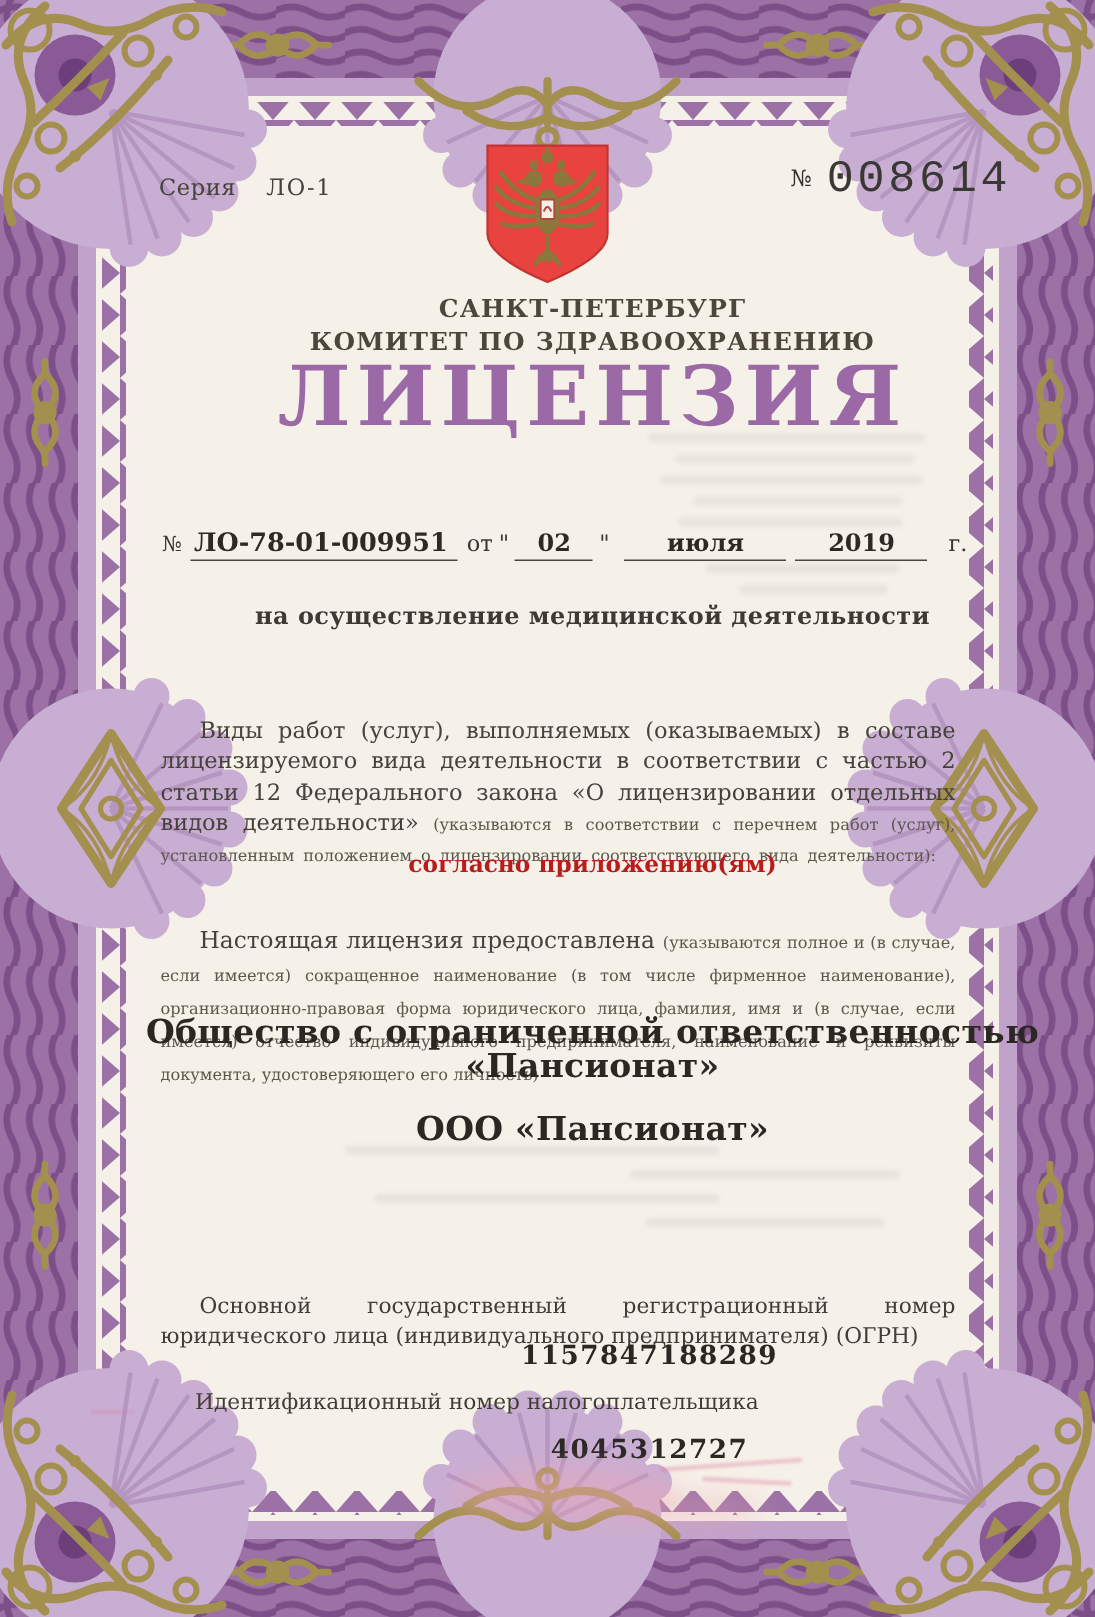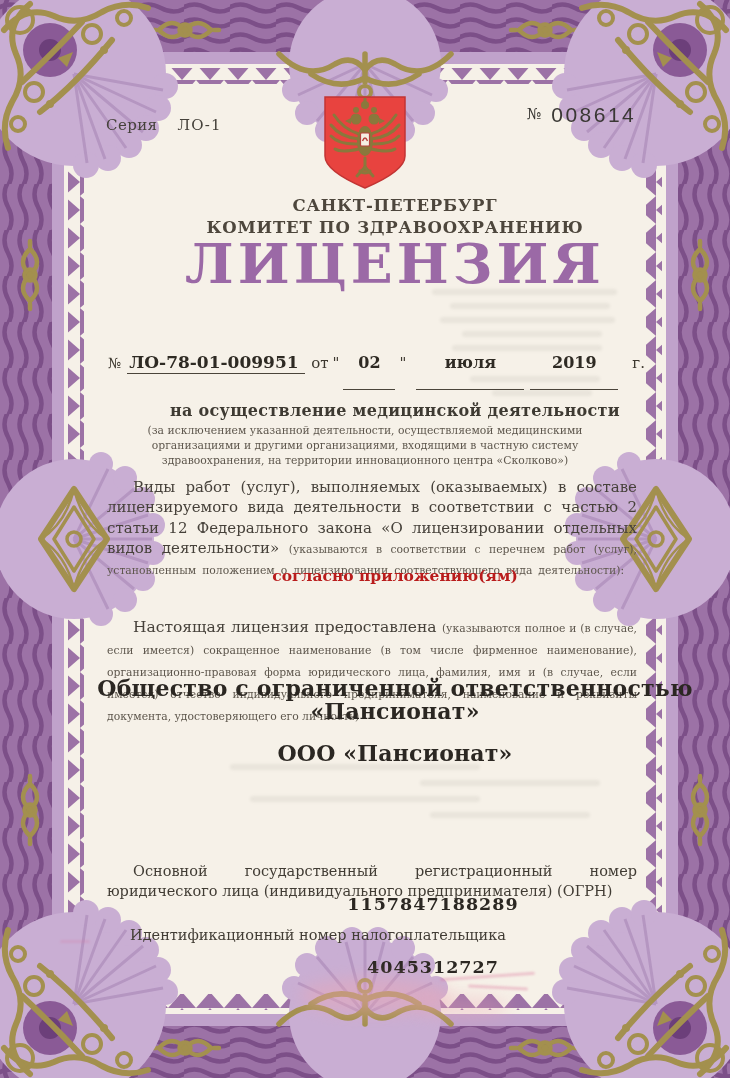--- a/index.html
+++ b/index.html
@@ -13,36 +13,36 @@
   .content{position:absolute;inset:0;z-index:2;}
   .stamps{position:absolute;inset:0;z-index:3;pointer-events:none;}
 
   .abs{position:absolute;}
   .ctr{left:0;width:100%;text-align:center;margin-left:30px;}
 
   .series{left:106px;top:116px;font-size:15px;color:var(--ink,#45413a);letter-spacing:.4px;}
   .series .val{margin-left:20px;letter-spacing:1.2px;}
   .blank-no{left:527px;top:103px;color:#34322e;white-space:nowrap;}
   .blank-no .sign{font-size:15px;vertical-align:3px;margin-right:10px;}
-  .blank-no .digits{font-family:Liberation Sans, sans-serif;font-size:21px;letter-spacing:2.5px;color:#3a3834;}
+  .blank-no .digits{font-family:Liberation Mono, monospace;font-size:30px;letter-spacing:2.5px;color:#3a3834;}
 
   .coat{left:322px;top:94px;width:86px;height:98px;}
 
   .authority{font-weight:bold;font-size:16.5px;color:#4d463c;letter-spacing:.8px;}
   .authority.l1{top:196px;}
   .authority.l2{top:218px;}
 
   .doc-title{top:234px;font-weight:bold;font-size:55px;line-height:1.1;color:var(--title,#9b69a6);letter-spacing:4px;}
 
   .num-row{left:108px;right:85px;top:352px;display:flex;justify-content:space-between;align-items:baseline;font-size:15px;color:#3d382f;white-space:nowrap;}
   .lic-sign{font-size:14px;margin-right:6px;}
   .lic-number{font-weight:bold;font-size:17px;color:#2e2a23;border-bottom:1.5px solid #4a443a;padding:0 6px 1px 2px;}
   .date-grp span{display:inline-block;}
   .q{margin:0 4px;color:#3d382f;}
-  .ul{border-bottom:1.5px solid #4a443a;font-weight:bold;font-size:16px;color:#2e2a23;text-align:center;padding-bottom:17px;}
+  .ul{border-bottom:1.5px solid #4a443a;font-weight:bold;font-size:16px;color:#2e2a23;text-align:center;padding-bottom:2px;}
   .ul.day{min-width:52px;}
   .ul.month{min-width:108px;margin:0 6px;}
   .ul.year{min-width:88px;margin-right:10px;}
   .era{margin-left:4px;}
 
   .activity-title{top:401px;font-weight:bold;font-size:16px;color:#3e3a32;letter-spacing:.3px;}
   .small{font-size:10.8px;color:#5d564c;}
   .activity-note{top:423px;left:112px;width:506px;text-align:center;line-height:1.4;}
 
   .para{left:107px;width:530px;text-align:justify;color:#46413a;}
@@ -302,21 +302,20 @@
     <div class="abs num-row">
       <span>
         <span class="lic-sign">№</span><span class="lic-number">ЛО-78-01-009951</span>
       </span>
       <span class="date-grp">
         <span>от</span><span class="q">"</span><span class="ul day">02</span><span class="q">"</span><span class="ul month">июля</span><span class="ul year">2019</span><span class="era">г.</span>
       </span>
     </div>
 
     <div class="abs ctr activity-title">на осуществление медицинской деятельности</div>
-    <div class="abs small activity-note">(за исключением указанной деятельности, осуществляемой медицинскими организациями и другими организациями, входящими в частную систему здравоохранения, на территории инновационного центра «Сколково»)</div>
 
     <p class="abs para works"><span>Виды работ (услуг), выполняемых (оказываемых) в составе лицензируемого вида деятельности в соответствии с частью 2 статьи 12 Федерального закона «О лицензировании отдельных видов деятельности»</span> <span class="small">(указываются в соответствии с перечнем работ (услуг), установленным положением о лицензировании соответствующего вида деятельности):</span></p>
 
     <div class="abs ctr annex">согласно приложению(ям)</div>
 
     <p class="abs para grant"><span>Настоящая лицензия предоставлена</span> <span class="small">(указываются полное и (в случае, если имеется) сокращенное наименование (в том числе фирменное наименование), организационно-правовая форма юридического лица, фамилия, имя и (в случае, если имеется) отчество индивидуального предпринимателя, наименование и реквизиты документа, удостоверяющего его личность)</span></p>
 
     <div class="abs ctr lic-name lic-full1">Общество с ограниченной ответственностью</div>
     <div class="abs ctr lic-name lic-full2">«Пансионат»</div>
     <div class="abs ctr lic-name lic-short">ООО «Пансионат»</div>

